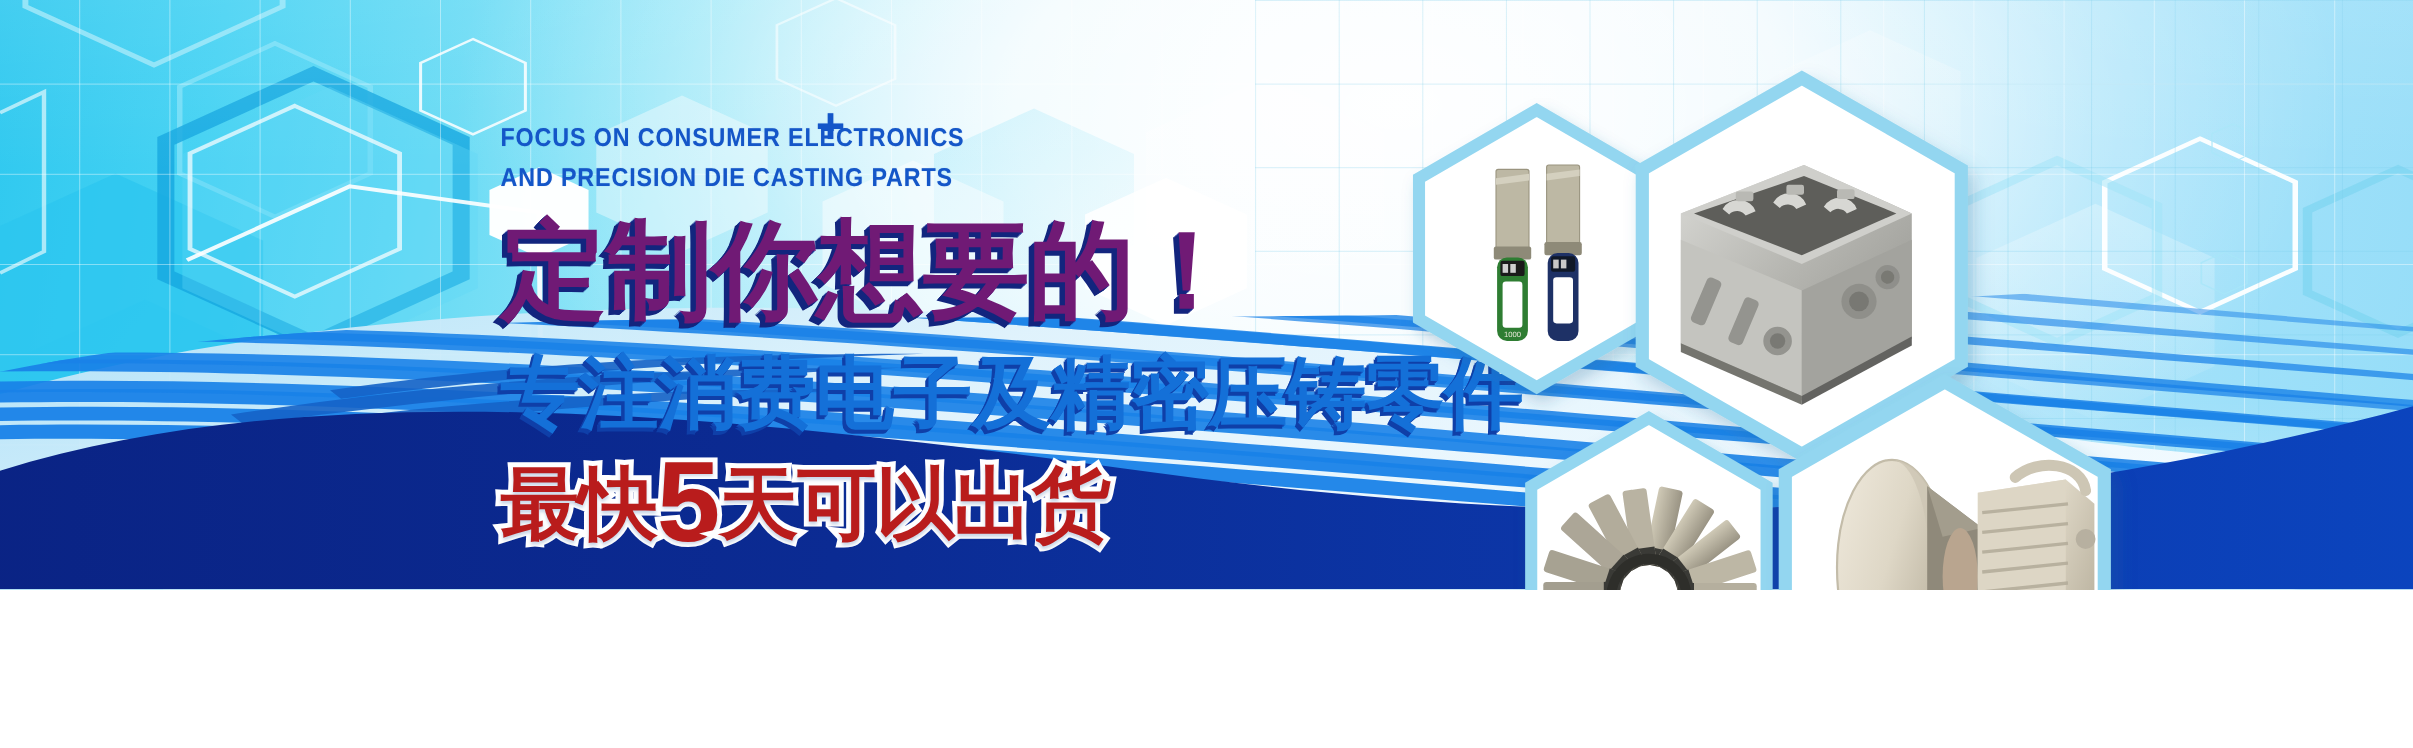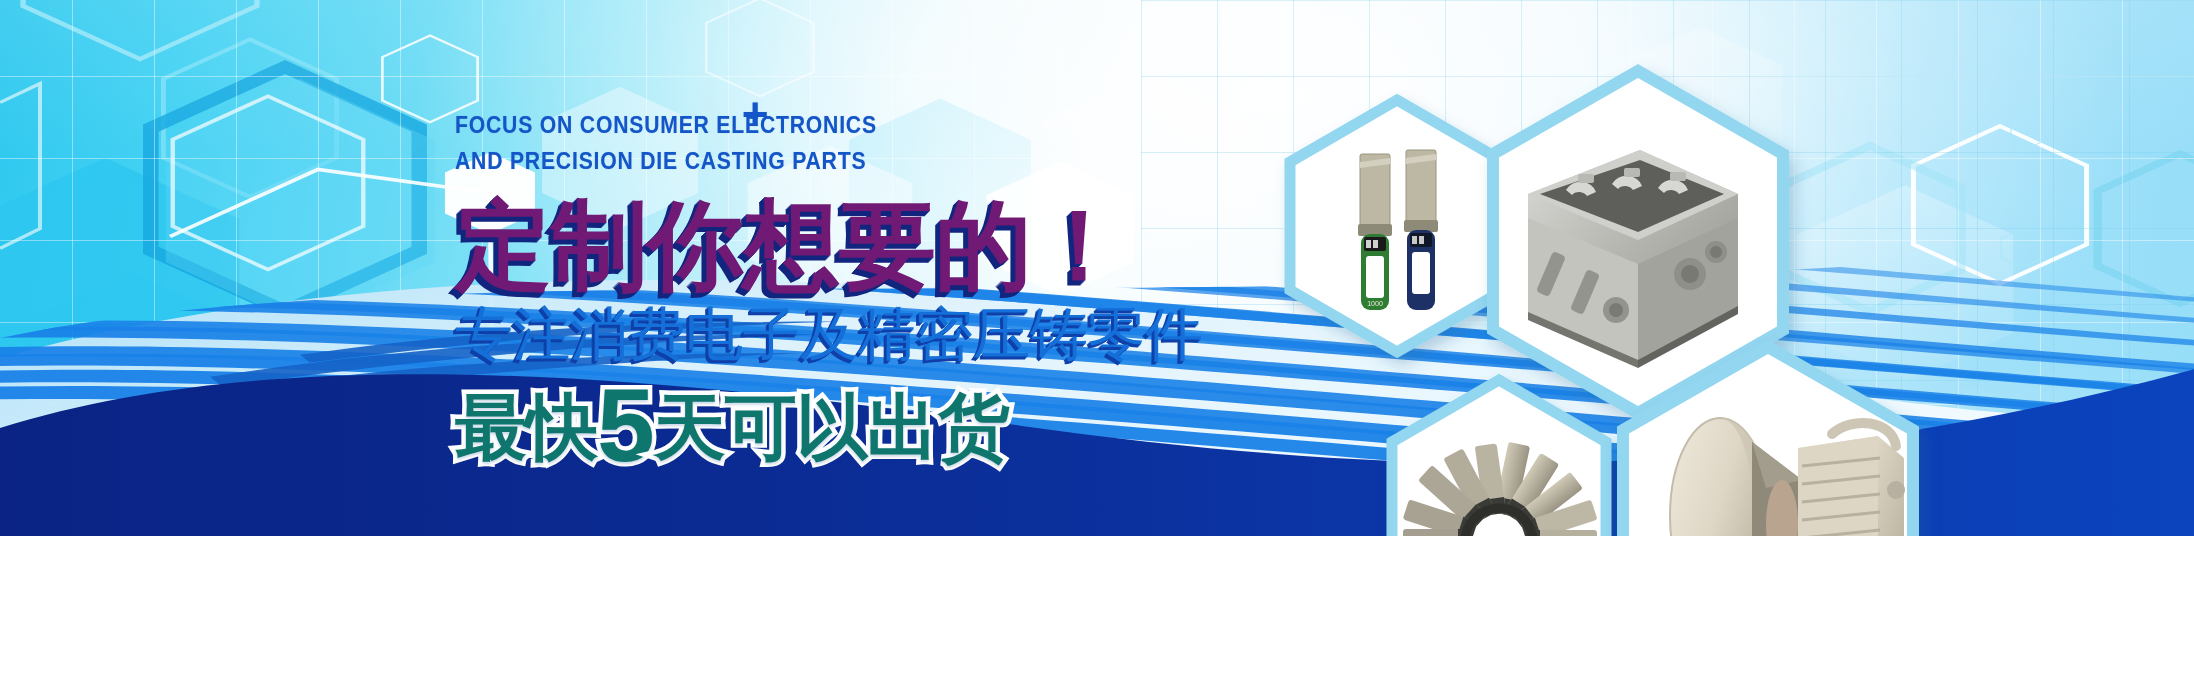--- a/index.html
+++ b/index.html
@@ -91,38 +91,38 @@
     letter-spacing:-1px;
     white-space:nowrap;
     text-shadow:
       -5px 5px 0 #12257e,
       -4px 4px 0 #12257e,
       -3px 3px 0 #15298a,
       -2px 2px 0 #15298a,
       -1px 1px 0 #192f98;
   }
   .h2{
-    margin-top:4px;
-    font-size:58px;
-    font-weight:normal;
+    margin-top:20px;
+    font-size:72px;
+    font-weight:bold;
     line-height:1.12;
     color:#1470d8;
     letter-spacing:-0.5px;
     white-space:nowrap;
     text-shadow:
       -3px 3px 0 #0f3fa8,
       -2px 2px 0 #1147b2,
       -1px 1px 0 #1450bd;
   }
   .h3{
     margin-top:12px;
     font-size:72px;
     font-weight:bold;
     line-height:1.1;
-    color:#0f766e;
+    color:#b91c1c;
     letter-spacing:-1px;
     white-space:nowrap;
     -webkit-text-stroke:9px #ffffff;
     paint-order:stroke fill;
     text-shadow:0 2px 3px rgba(40,90,160,0.25);
   }
   .h3 .big{ font-size:104px; line-height:0.9; vertical-align:-9px; }
 
   
   .hexcard{ position:absolute; }

